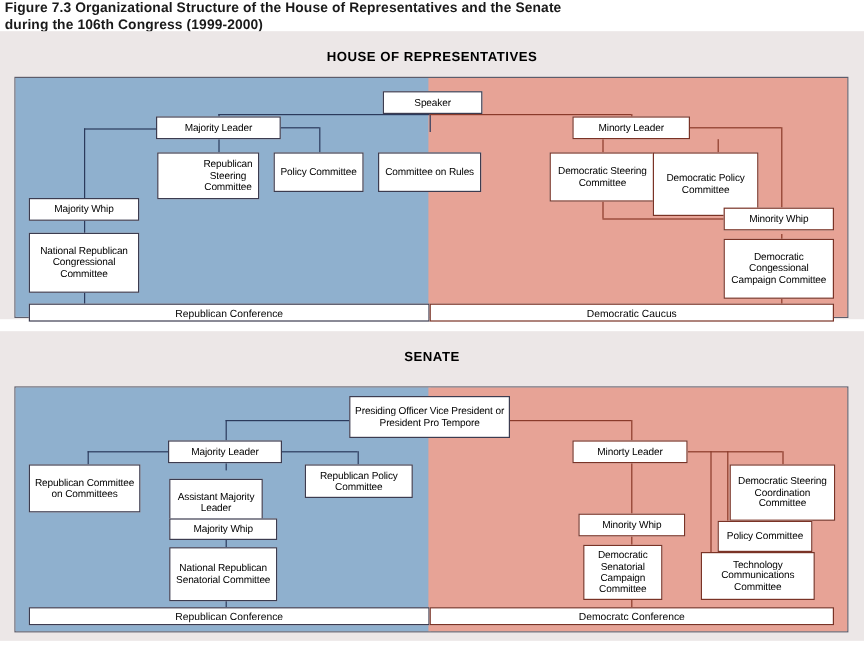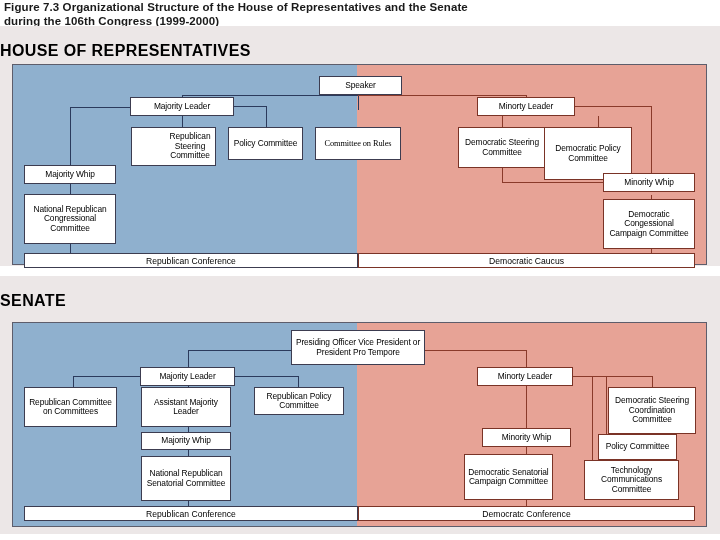--- a/index.html
+++ b/index.html
@@ -15,22 +15,22 @@
     font-size:11.5px;line-height:13.5px;color:#1a1a1a;
     font-weight:600;letter-spacing:.1px;
   }
   .chamber-band{
     position:absolute;left:0;width:720px;background:#ece7e7;
   }
   #house-band{top:26px;height:240px;}
   #senate-band{top:276px;height:258px;}
 
   .chamber-heading{
-    position:absolute;left:0;width:720px;text-align:left;
-    font-size:16px;font-weight:bold;color:#000;letter-spacing:.4px;
+    position:absolute;left:0;width:720px;text-align:center;
+    font-size:11px;font-weight:bold;color:#000;letter-spacing:.4px;
   }
 
   .panel{
     position:absolute;border:1px solid #5d5d6b;box-sizing:border-box;
   }
   .panel-half{position:absolute;top:0;bottom:0;}
   .half-rep{left:0;background:#8fb0ce;}
   .half-dem{right:0;background:#e7a396;}
 
   .node{
@@ -97,21 +97,21 @@
   </div>
 
 <div class="node" style="left:131px;top:127px;width:85px;height:39px;padding-left:33px;">
   <span>Republican Steering Committee</span>
   </div>
 
 <div class="node" style="left:228px;top:127px;width:75px;height:33px;">
   <span>Policy Committee</span>
   </div>
 
-<div class="node" style="left:315px;top:127px;width:86px;height:33px;font-family:Liberation Serif, serif;">
+<div class="node" style="left:315px;top:127px;width:86px;height:33px;">
   <span>Committee on Rules</span>
   </div>
 
 <div class="node" style="left:24px;top:165px;width:92px;height:19px;">
   <span>Majority Whip</span>
   </div>
 
 <div class="node" style="left:24px;top:194px;width:92px;height:50px;">
   <span>National Republican Congressional Committee</span>
   </div>
@@ -178,21 +178,21 @@
   </div>
 
 <div class="node" style="left:140px;top:367px;width:95px;height:19px;">
   <span>Majority Leader</span>
   </div>
 
 <div class="node" style="left:24px;top:387px;width:93px;height:40px;text-align:center;">
   <span>Republican Committee on Committees</span>
   </div>
 
-<div class="node" style="left:141px;top:387px;width:90px;height:40px;">
+<div class="node" style="left:141px;top:399px;width:78px;height:40px;">
   <span>Assistant Majority Leader</span>
   </div>
 
 <div class="node" style="left:254px;top:387px;width:90px;height:28px;">
   <span>Republican Policy Committee</span>
   </div>
 
 <div class="node" style="left:141px;top:432px;width:90px;height:18px;">
   <span>Majority Whip</span>
   </div>
@@ -214,21 +214,21 @@
   </div>
 
 <div class="node dem" style="left:584px;top:460px;width:95px;height:40px;">
   <span>Technology Communications Committee</span>
   </div>
 
 <div class="node dem" style="left:482px;top:428px;width:89px;height:19px;">
   <span>Minority Whip</span>
   </div>
 
-<div class="node dem" style="left:464px;top:454px;width:89px;height:46px;">
+<div class="node dem" style="left:486px;top:454px;width:66px;height:46px;">
   <span>Democratic Senatorial Campaign Committee</span>
   </div>
 
 <div class="conf-bar" style="left:24px;top:506px;width:334px;height:15px;">
   <span>Republican Conference</span>
   </div>
 
 <div class="conf-bar dem" style="left:358px;top:506px;width:337px;height:15px;">
   <span>Democratc Conference</span>
   </div>

